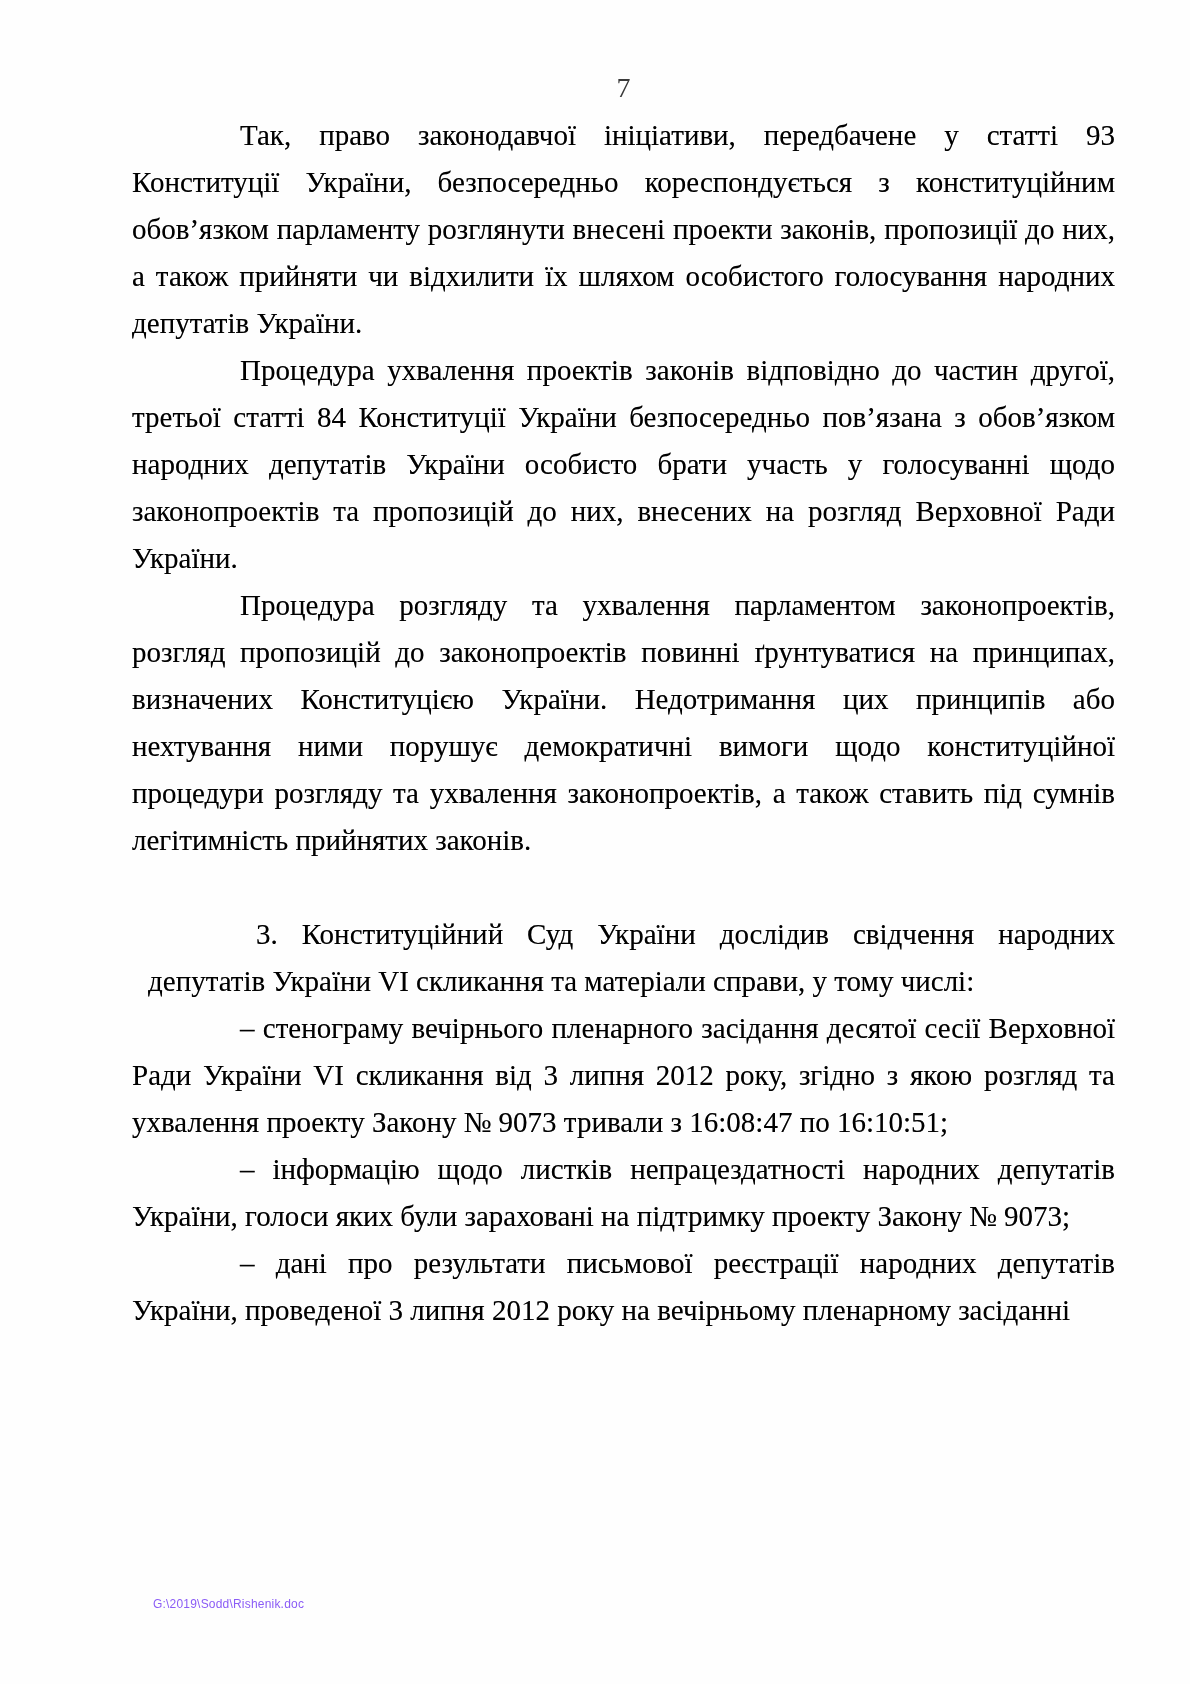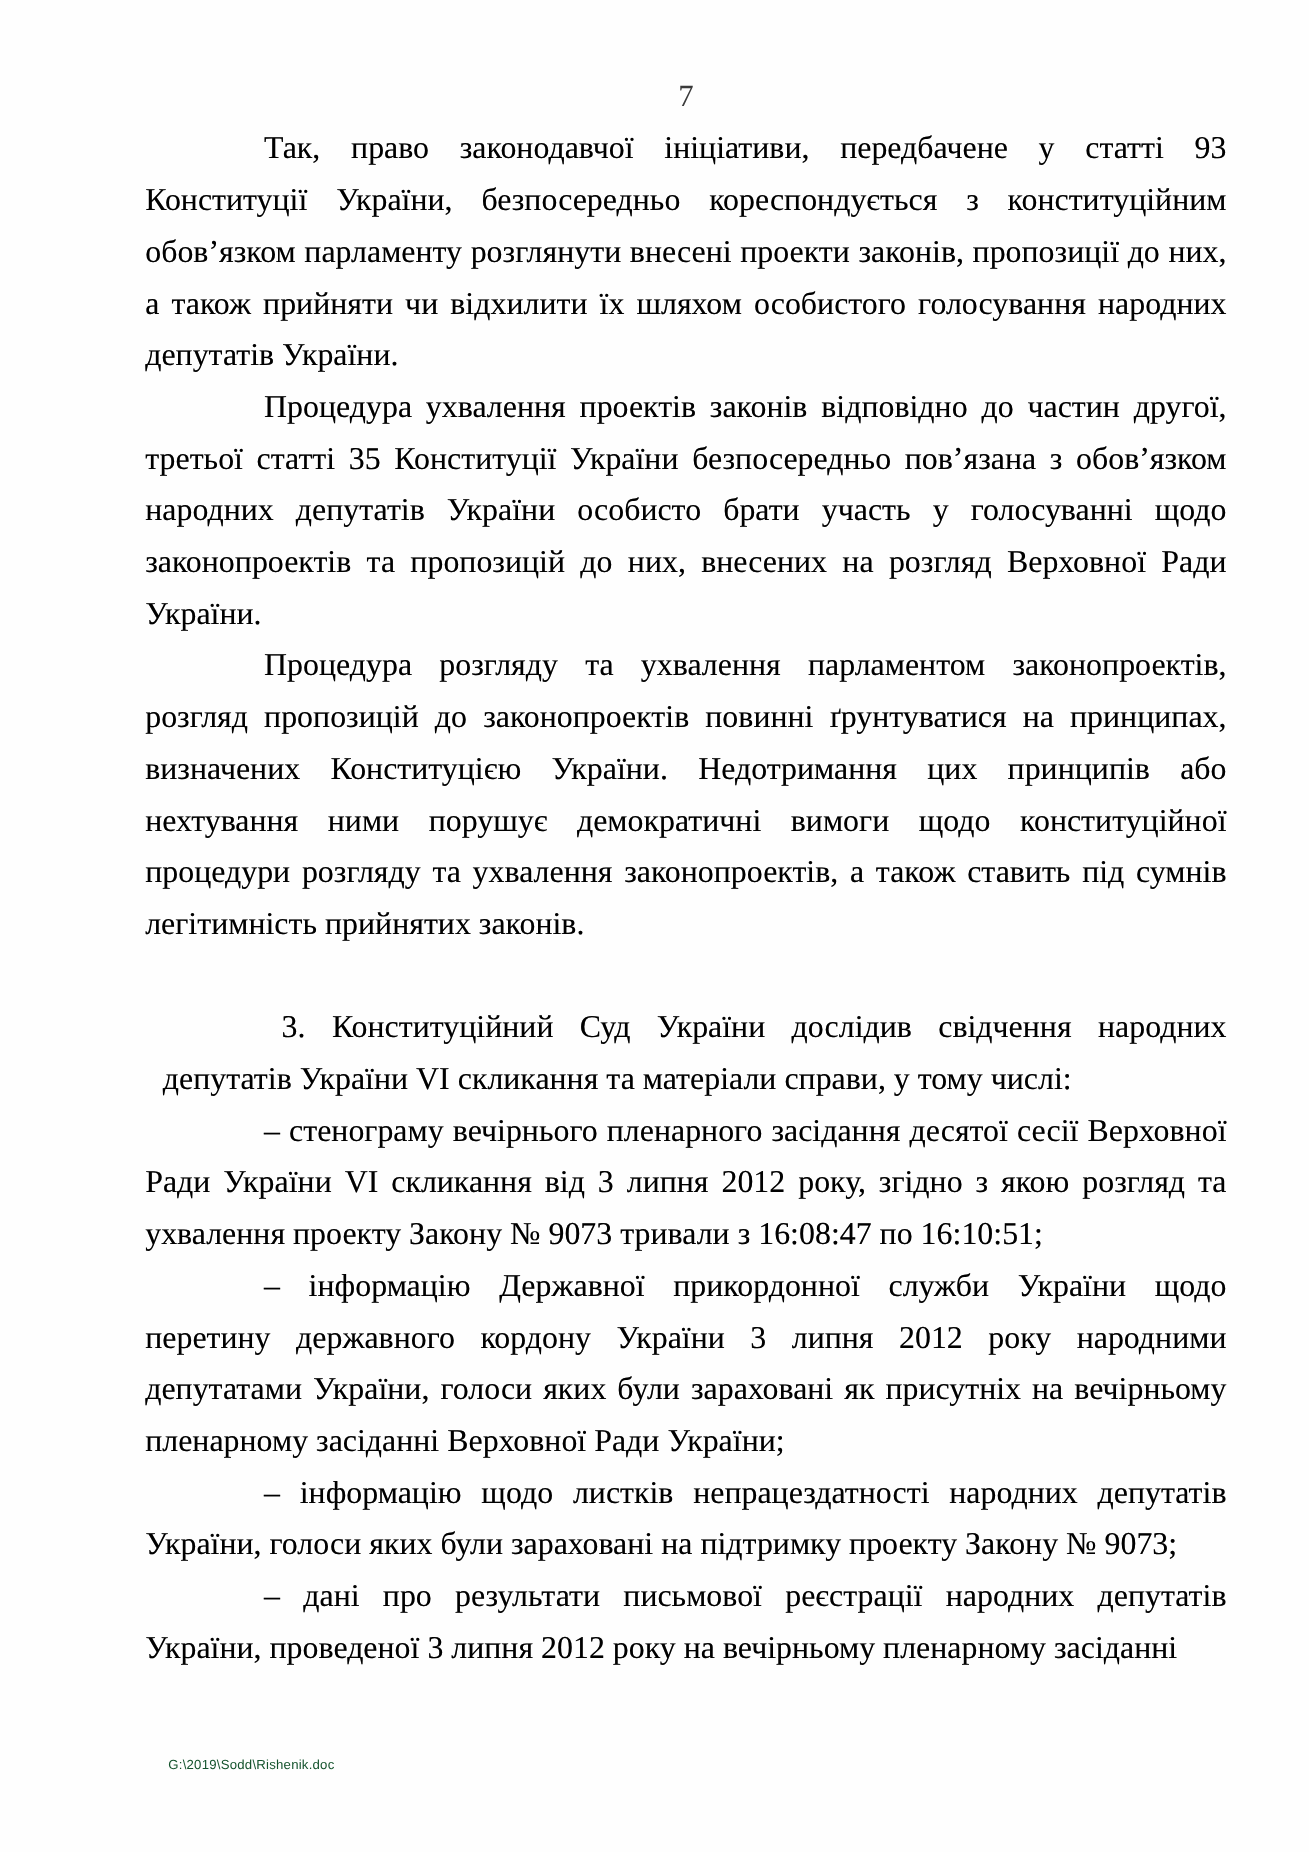--- a/index.html
+++ b/index.html
@@ -47,37 +47,36 @@
   .para.gap-before {
     margin-top: 47px;
     margin-left: 16px;
   }
   .footer-path {
     position: absolute;
     left: 153px;
     top: 1597px;
     font-size: 12px;
     letter-spacing: 0.2px;
-    color: #14532d;
+    color: #8b5cf6;
     font-family: "Liberation Sans", "DejaVu Sans", sans-serif;
   }
 </style>
 </head>
 <body>
 
 <div class="page">
 
   <div class="page-number">7</div>
 
   <div class="body-text">
     <p class="para">Так, право законодавчої ініціативи, передбачене у статті 93 Конституції України, безпосередньо кореспондується з конституційним обов’язком парламенту розглянути внесені проекти законів, пропозиції до них, а також прийняти чи відхилити їх шляхом особистого голосування народних депутатів України.</p>
-    <p class="para">Процедура ухвалення проектів законів відповідно до частин другої, третьої статті 35 Конституції України безпосередньо пов’язана з обов’язком народних депутатів України особисто брати участь у голосуванні щодо законопроектів та пропозицій до них, внесених на розгляд Верховної Ради України.</p>
+    <p class="para">Процедура ухвалення проектів законів відповідно до частин другої, третьої статті 84 Конституції України безпосередньо пов’язана з обов’язком народних депутатів України особисто брати участь у голосуванні щодо законопроектів та пропозицій до них, внесених на розгляд Верховної Ради України.</p>
     <p class="para">Процедура розгляду та ухвалення парламентом законопроектів, розгляд пропозицій до законопроектів повинні ґрунтуватися на принципах, визначених Конституцією України. Недотримання цих принципів або нехтування ними порушує демократичні вимоги щодо конституційної процедури розгляду та ухвалення законопроектів, а також ставить під сумнів легітимність прийнятих законів.</p>
     <p class="para gap-before">3. Конституційний Суд України дослідив свідчення народних депутатів України VI скликання та матеріали справи, у тому числі:</p>
     <p class="para">– стенограму вечірнього пленарного засідання десятої сесії Верховної Ради України VI скликання від 3 липня 2012 року, згідно з якою розгляд та ухвалення проекту Закону № 9073 тривали з 16:08:47 по 16:10:51;</p>
-    <p class="para">– інформацію Державної прикордонної служби України щодо перетину державного кордону України 3 липня 2012 року народними депутатами України, голоси яких були зараховані як присутніх на вечірньому пленарному засіданні Верховної Ради України;</p>
     <p class="para">– інформацію щодо листків непрацездатності народних депутатів України, голоси яких були зараховані на підтримку проекту Закону № 9073;</p>
     <p class="para">– дані про результати письмової реєстрації народних депутатів України, проведеної 3 липня 2012 року на вечірньому пленарному засіданні</p>
   </div>
 
   <div class="footer-path">G:\2019\Sodd\Rishenik.doc</div>
 
 </div>
 
 </body></html>

